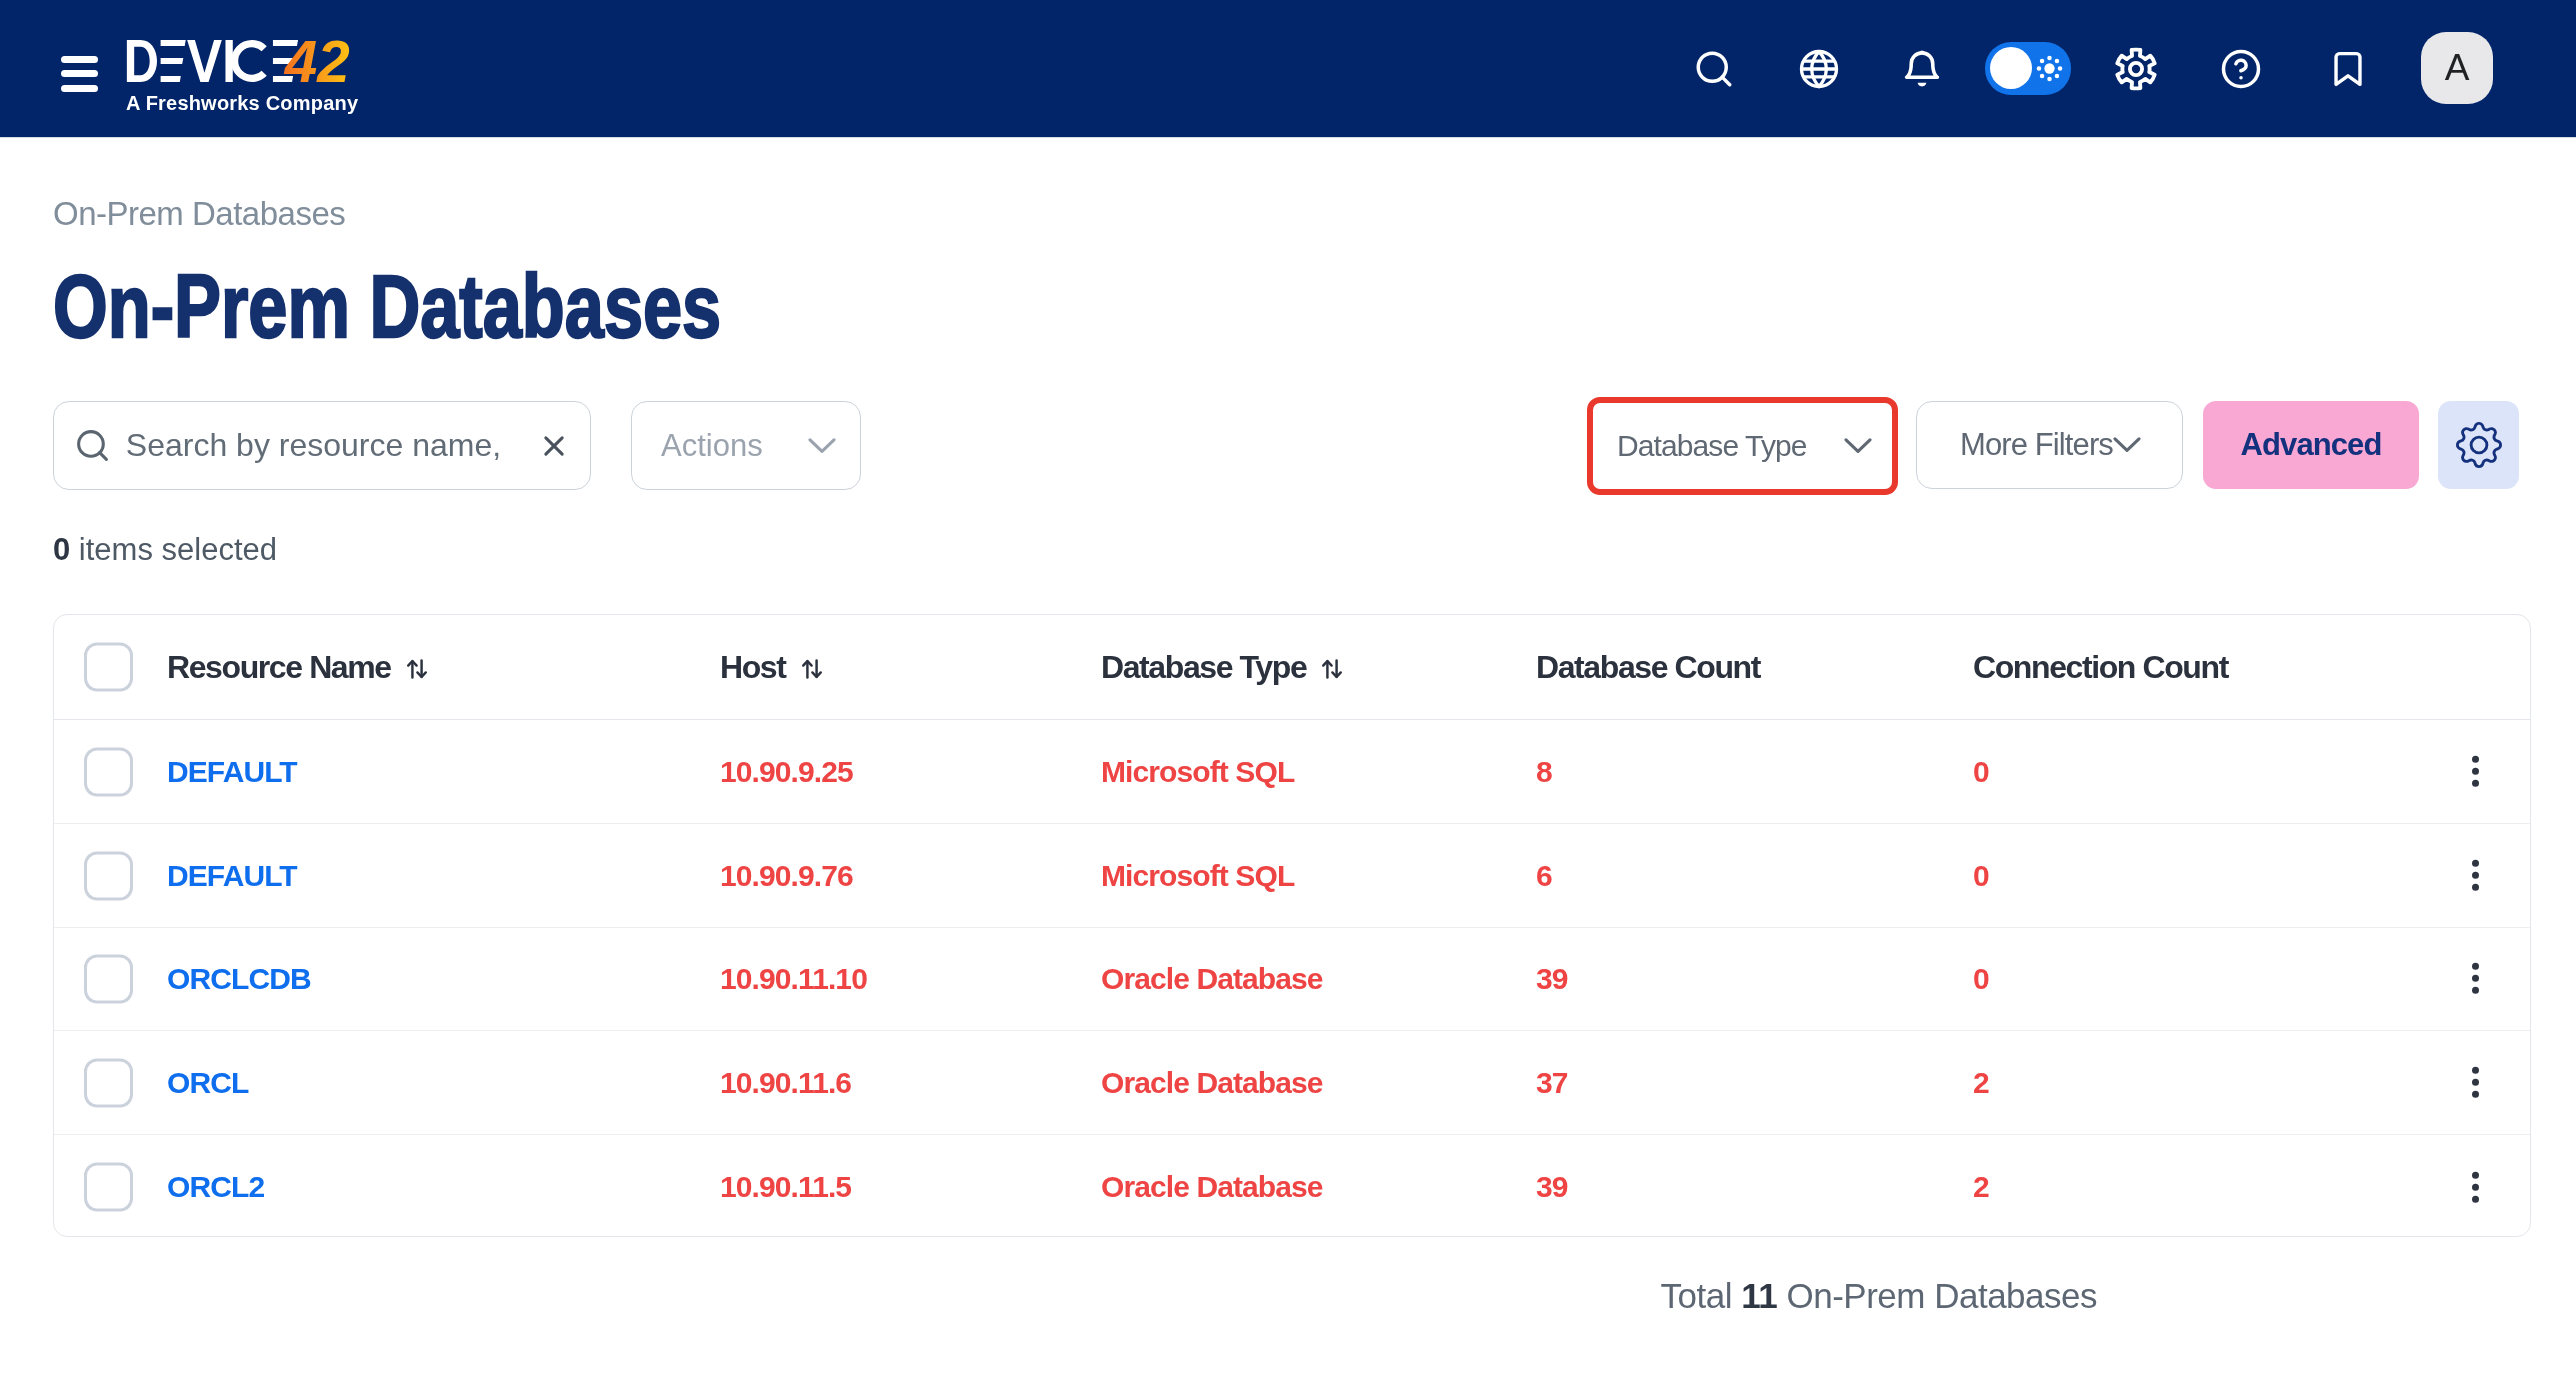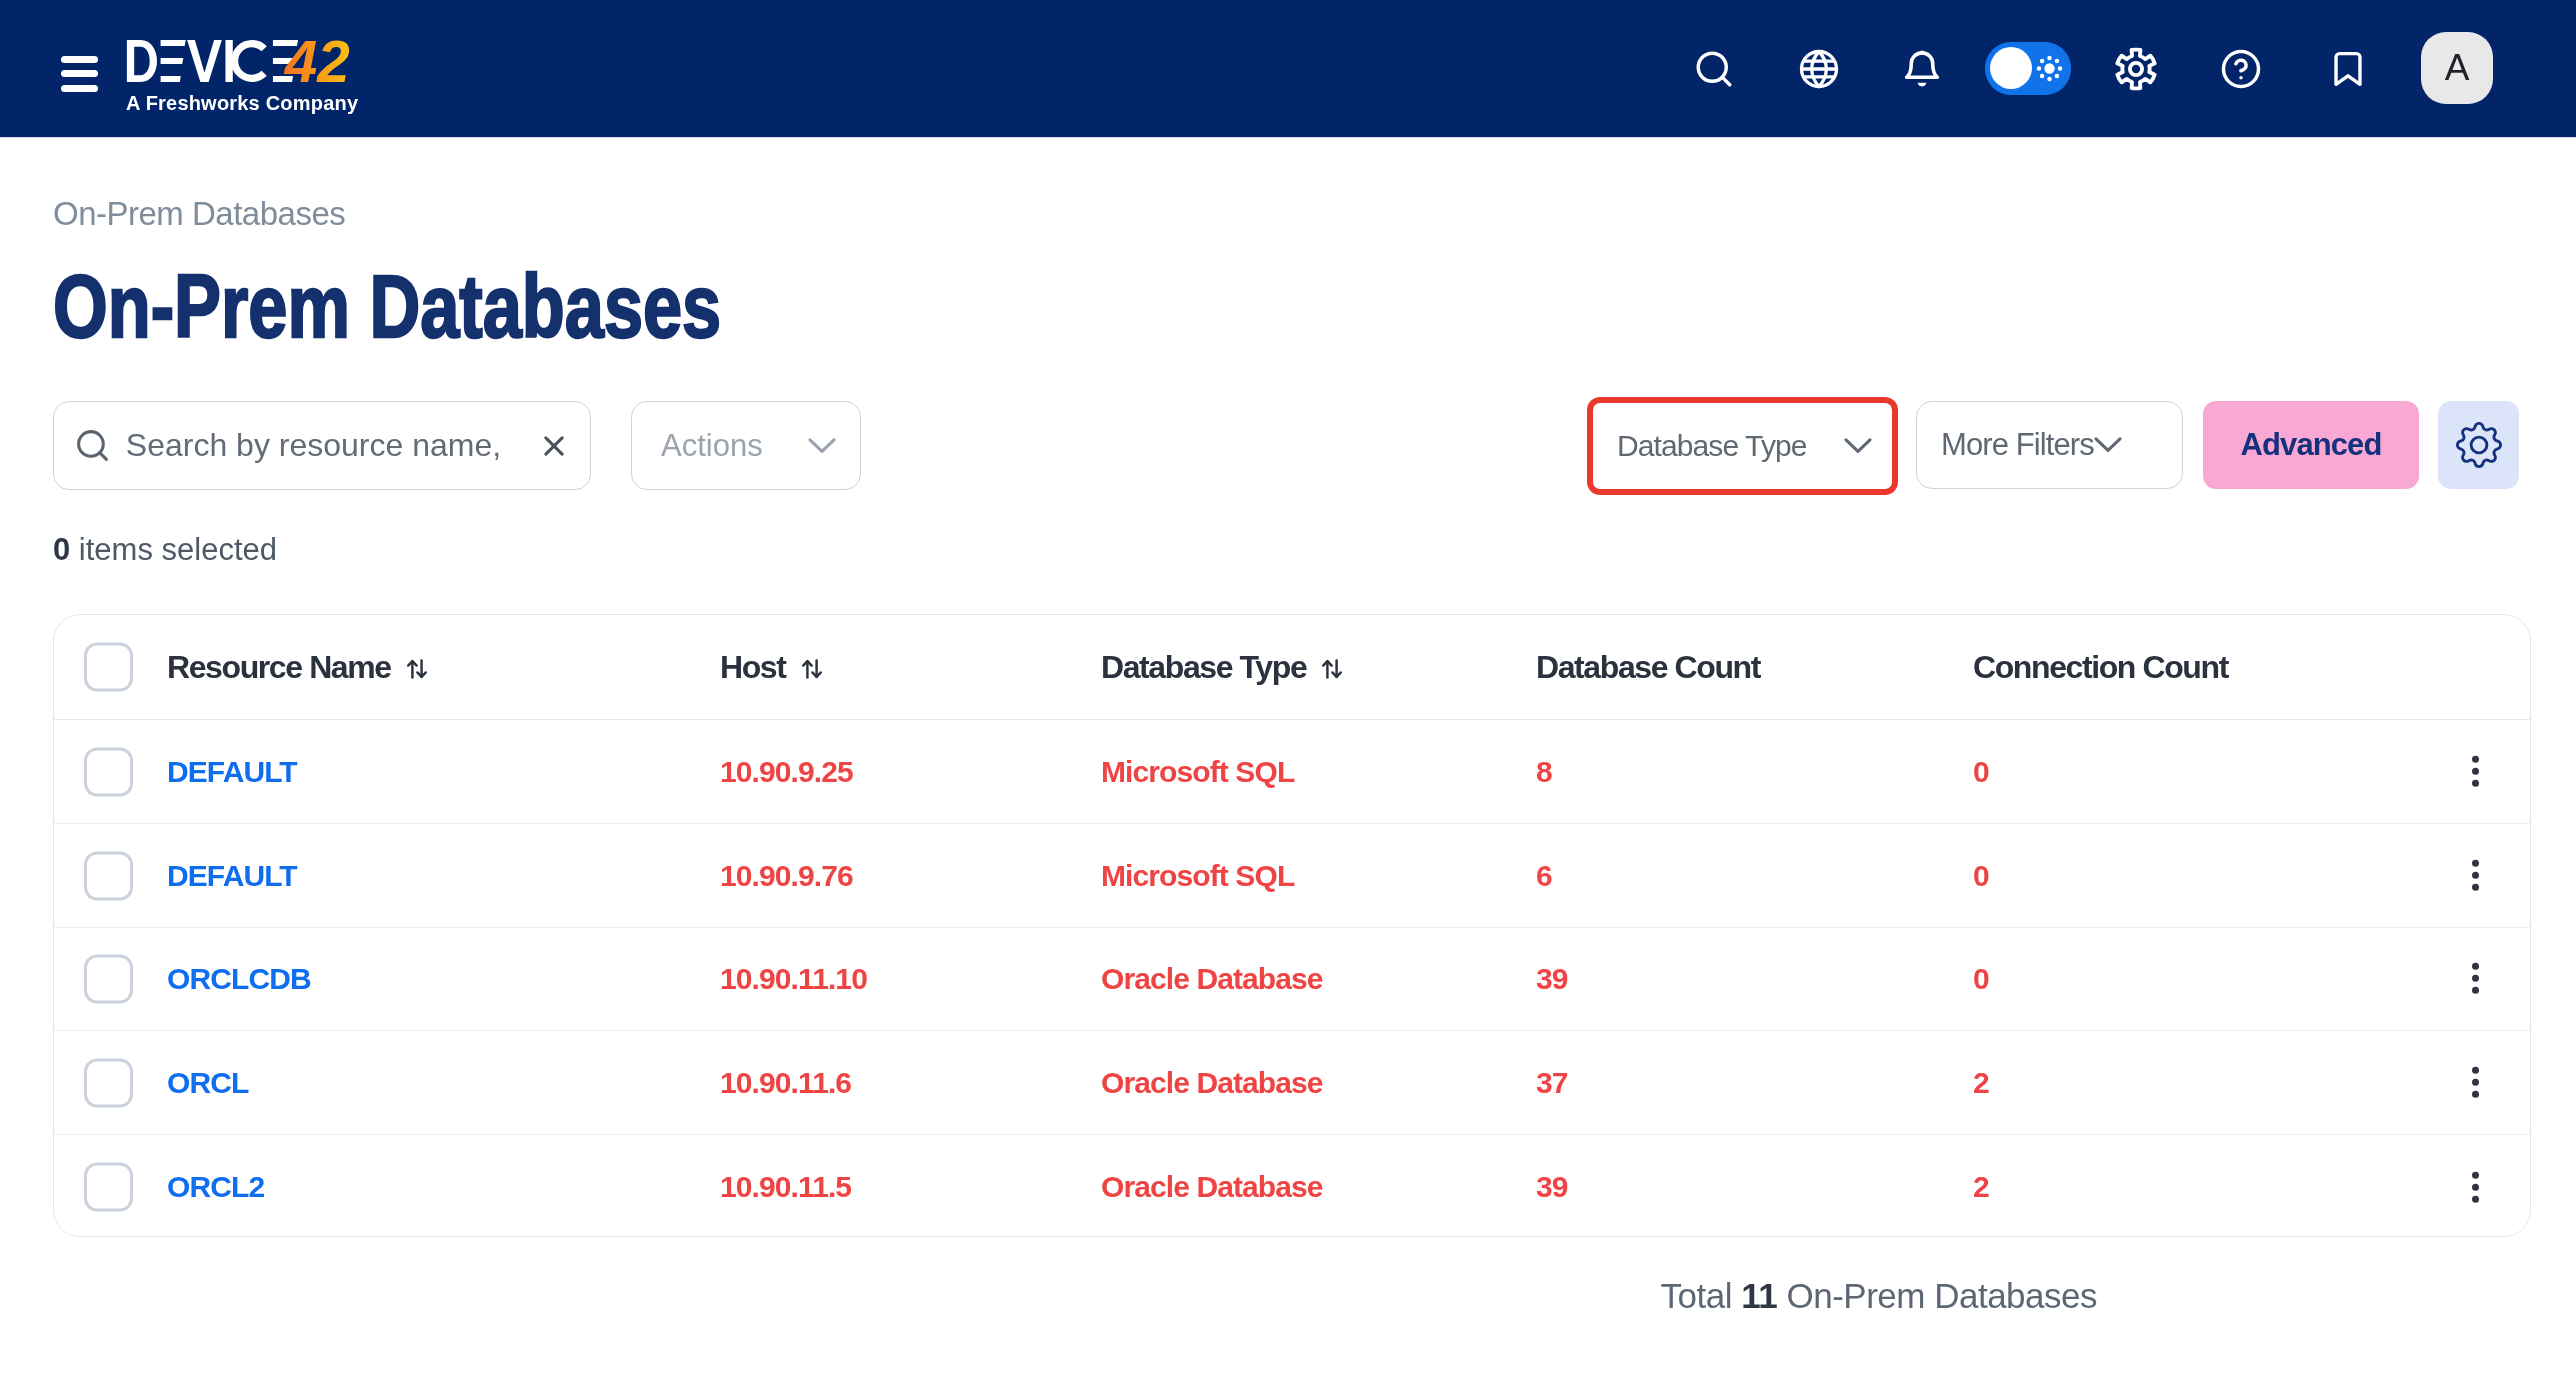--- a/index.html
+++ b/index.html
@@ -25,29 +25,29 @@
 h1 { position:absolute; left:53px; top:255px; font-size:89px; letter-spacing:0px; font-weight:bold; color:#15316d; -webkit-text-stroke:2.4px #15316d; transform:scaleX(0.79); transform-origin:0 0; white-space:nowrap; }
 
 
 .inputbox { position:absolute; border:1.8px solid #cdd3db; border-radius:16px; background:#fff; display:flex; align-items:center; }
 .search { left:53px; top:401px; width:538px; height:89px; padding:0 22px 0 20px; }
 .search .ph { font-size:32px; color:#626c77; margin-left:14.8px; flex:1; white-space:nowrap; overflow:hidden; }
 .actions { left:631px; top:401px; width:230px; height:89px; padding:0 24px 0 29px; justify-content:space-between; }
 .actions span { font-size:31px; color:#9aa3ae; }
 .redbox { position:absolute; left:1587px; top:397px; width:311px; height:98px; border:6.5px solid #e9392d; border-radius:13px; background:#fff; display:flex; align-items:center; justify-content:space-between; padding:0 20px 0 24px; }
 .redbox span { font-size:30px; letter-spacing:-0.9px; color:#5f6873; }
-.morefilters { left:1916px; top:401px; width:267px; height:88px; padding:0 22px 0 24px; justify-content:flex-start; }
+.morefilters { left:1916px; top:401px; width:267px; height:88px; padding:0 22px 0 24px; justify-content:center; }
 .morefilters span { font-size:31px; letter-spacing:-0.9px; color:#5f6873; }
 .advanced { position:absolute; left:2203px; top:401px; width:216px; height:88px; border-radius:13px; background:#f9a8d4; color:#14317d; font-size:31px; letter-spacing:-0.9px; font-weight:bold; display:flex; align-items:center; justify-content:center; }
 .gearbtn { position:absolute; left:2438px; top:401px; width:81px; height:88px; border-radius:13px; background:#dce4f9; display:flex; align-items:center; justify-content:center; color:#14317d; }
 .selected { position:absolute; left:53px; top:532px; font-size:31px; color:#4e5966; }
 .selected b { color:#2d3642; }
 
 
-.card { position:absolute; left:53px; top:614px; width:2478px; height:623px; border:1.8px solid #e3e6eb; border-radius:27px; background:#fff; }
+.card { position:absolute; left:53px; top:614px; width:2478px; height:623px; border:1.8px solid #e3e6eb; border-radius:14px; background:#fff; }
 .hrow { position:absolute; left:0; top:0; width:100%; height:105px; border-bottom:1.8px solid #e3e6eb; }
 .trow { position:absolute; left:0; width:100%; height:104px; border-bottom:1.8px solid #eceef1;font-weight:bold; }
 .trow:last-child { border-bottom:none; }
 .cell { position:absolute; top:50%; transform:translateY(-50%); white-space:nowrap; }
 .hcell { font-weight:bold; font-size:32px; letter-spacing:-1.4px; color:#2b323e; }
 .bcell { font-size:30px; letter-spacing:-0.9px; color:#ef4444; }
 .lnk { color:#0e6eee; text-decoration:none; }
 .cb { position:absolute; left:29.5px; top:50%; transform:translateY(-50%); width:49px; height:49px; border:3.2px solid #ccd2dc; border-radius:13px; background:#fff; }
 .sort { margin-left:13px; vertical-align:-3.7px; }
 .kebab { position:absolute; left:2418px; top:50%; transform:translateY(-50%); width:7.4px; }

